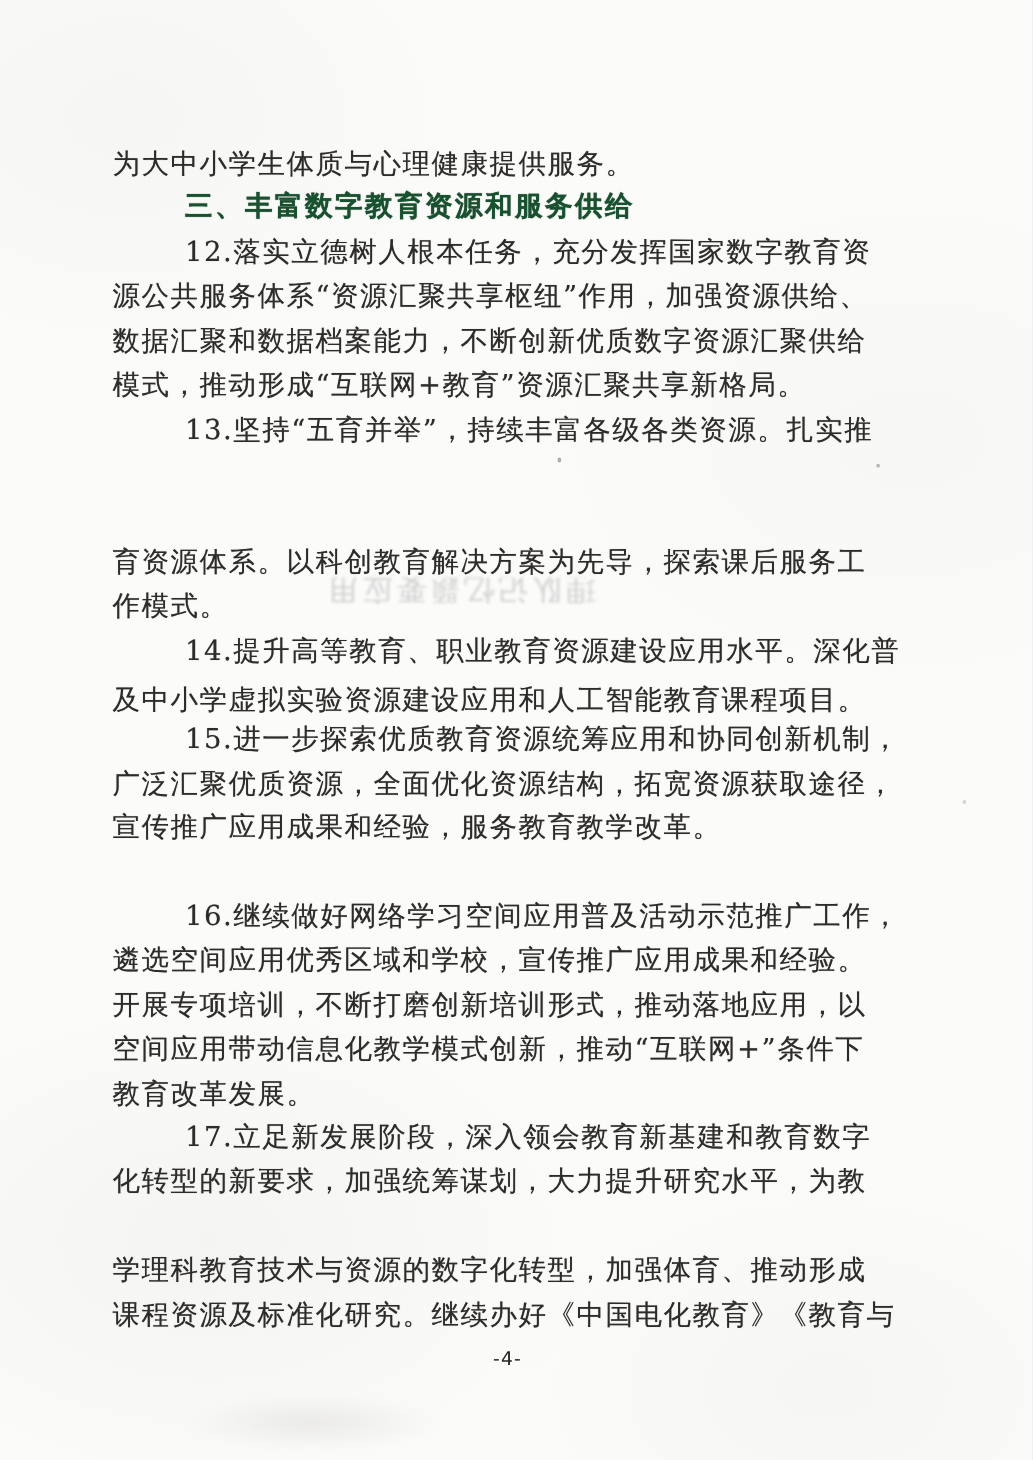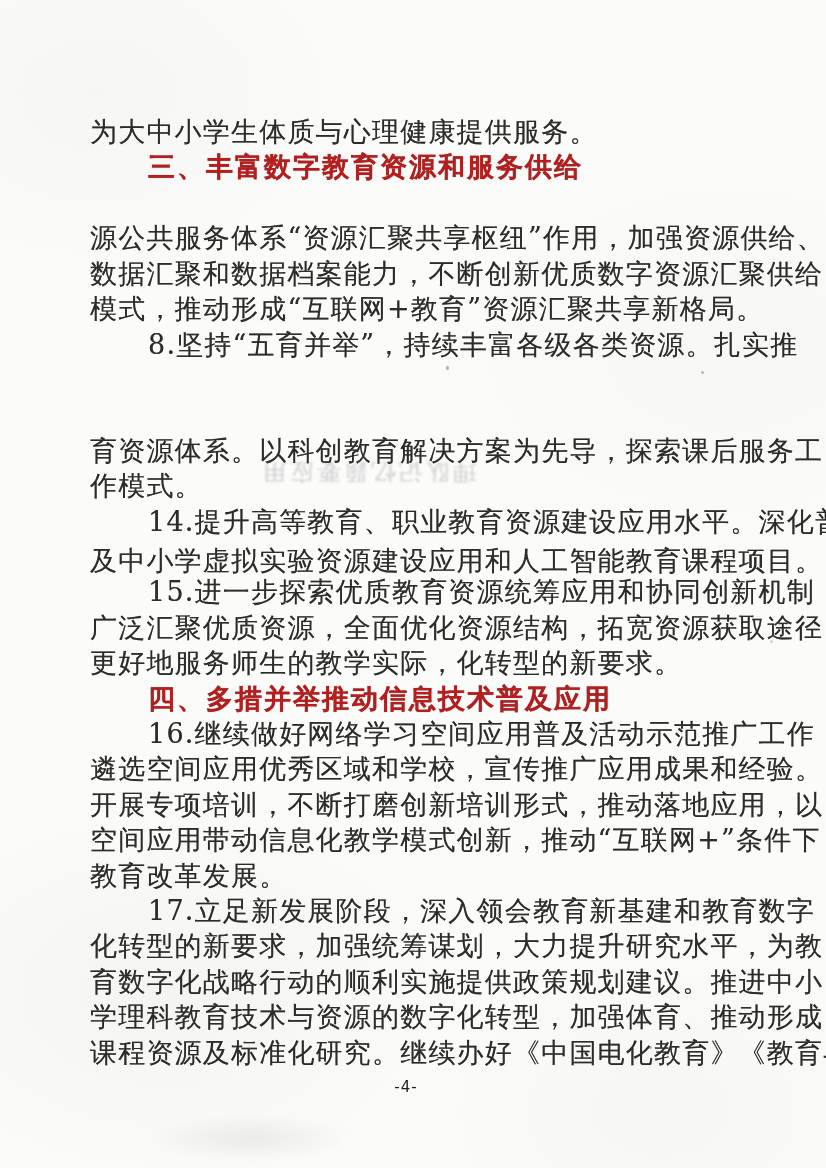--- a/index.html
+++ b/index.html
@@ -20,31 +20,31 @@
       radial-gradient(460px 300px at 20% 85%, rgba(120,118,115,0.05), transparent 70%),
       radial-gradient(380px 260px at 80% 95%, rgba(125,122,120,0.04), transparent 70%);
   }
   .textblock{position:absolute;left:0;top:0;width:826px;height:1168px;}
   .line{
     position:absolute;
     left:90px;
     width:660px;
     height:36px;
     line-height:34px;
-    font-size:27px;
+    font-size:22px;
     letter-spacing:1.2px;
     color:#2e2c2a;
     white-space:nowrap;
     text-shadow:0 0 0.6px rgba(46,44,42,0.55);
   }
   .indent{padding-left:58px;}
   .heading{
-    font-family:Liberation Sans, sans-serif;
+    font-family:Liberation Mono, monospace;
     font-weight:700;
-    color:#b91c1c;
+    color:#14532d;
     letter-spacing:2px;
     text-shadow:0 0 0.8px rgba(0,0,0,0.7);
   }
   .bleed{
     position:absolute;left:250px;top:462px;width:226px;height:25px;
     font-size:24px;letter-spacing:3px;color:#8f9094;
     opacity:0.42;filter:blur(1.2px);
     transform:scale(-1,-1);
     white-space:nowrap;overflow:hidden;
     font-family:"DejaVu Serif","Liberation Serif",serif;
@@ -67,40 +67,39 @@
   }
 </style>
 </head>
 <body>
 
 <div class="page">
 
   <div class="textblock">
     <div class="line" style="top:115px">为大中小学生体质与心理健康提供服务。</div>
     <div class="line heading indent" style="top:150px">三、丰富数字教育资源和服务供给</div>
+    <div class="line indent" style="top:186px">12.落实立德树人根本任务，充分发挥国家数字教育资</div>
     <div class="line" style="top:257px">数据汇聚和数据档案能力，不断创新优质数字资源汇聚供给</div>
     <div class="line" style="top:221px">源公共服务体系“资源汇聚共享枢纽”作用，加强资源供给、</div>
     <div class="line" style="top:292px">模式，推动形成“互联网+教育”资源汇聚共享新格局。</div>
-    <div class="line indent" style="top:328px">8.坚持“五育并举”，持续丰富各级各类资源。扎实推</div>
+    <div class="line indent" style="top:328px">13.坚持“五育并举”，持续丰富各级各类资源。扎实推</div>
     <div class="line" style="top:469px">作模式。</div>
     <div class="line" style="top:434px">育资源体系。以科创教育解决方案为先导，探索课后服务工</div>
     <div class="line indent" style="top:505px">14.提升高等教育、职业教育资源建设应用水平。深化普</div>
     <div class="line" style="top:544px">及中小学虚拟实验资源建设应用和人工智能教育课程项目。</div>
     <div class="line indent" style="top:575px">15.进一步探索优质教育资源统筹应用和协同创新机制，</div>
     <div class="line" style="top:611px">广泛汇聚优质资源，全面优化资源结构，拓宽资源获取途径，</div>
-    <div class="line" style="top:646px">更好地服务师生的教学实际，化转型的新要求。</div>
-    <div class="line heading indent" style="top:682px">四、多措并举推动信息技术普及应用</div>
+    <div class="line" style="top:646px">宣传推广应用成果和经验，服务教育教学改革。</div>
     <div class="line indent" style="top:717px">16.继续做好网络学习空间应用普及活动示范推广工作，</div>
     <div class="line" style="top:752px">遴选空间应用优秀区域和学校，宣传推广应用成果和经验。</div>
     <div class="line" style="top:823px">空间应用带动信息化教学模式创新，推动“互联网+”条件下</div>
     <div class="line" style="top:788px">开展专项培训，不断打磨创新培训形式，推动落地应用，以</div>
     <div class="line" style="top:859px">教育改革发展。</div>
     <div class="line indent" style="top:894px">17.立足新发展阶段，深入领会教育新基建和教育数字</div>
     <div class="line" style="top:929px">化转型的新要求，加强统筹谋划，大力提升研究水平，为教</div>
-    <div class="line" style="top:965px">育数字化战略行动的顺利实施提供政策规划建议。推进中小</div>
     <div class="line" style="top:1000px">学理科教育技术与资源的数字化转型，加强体育、推动形成</div>
     <div class="line" style="top:1036px">课程资源及标准化研究。继续办好《中国电化教育》《教育与</div>
   </div>
 
   <div class="bleed">理队记忆题要应用，要学</div>
   <div class="smudge"></div>
   <div class="speck s1"></div>
   <div class="speck s2"></div>
   <div class="speck s3"></div>
   <div class="speck s4"></div>

